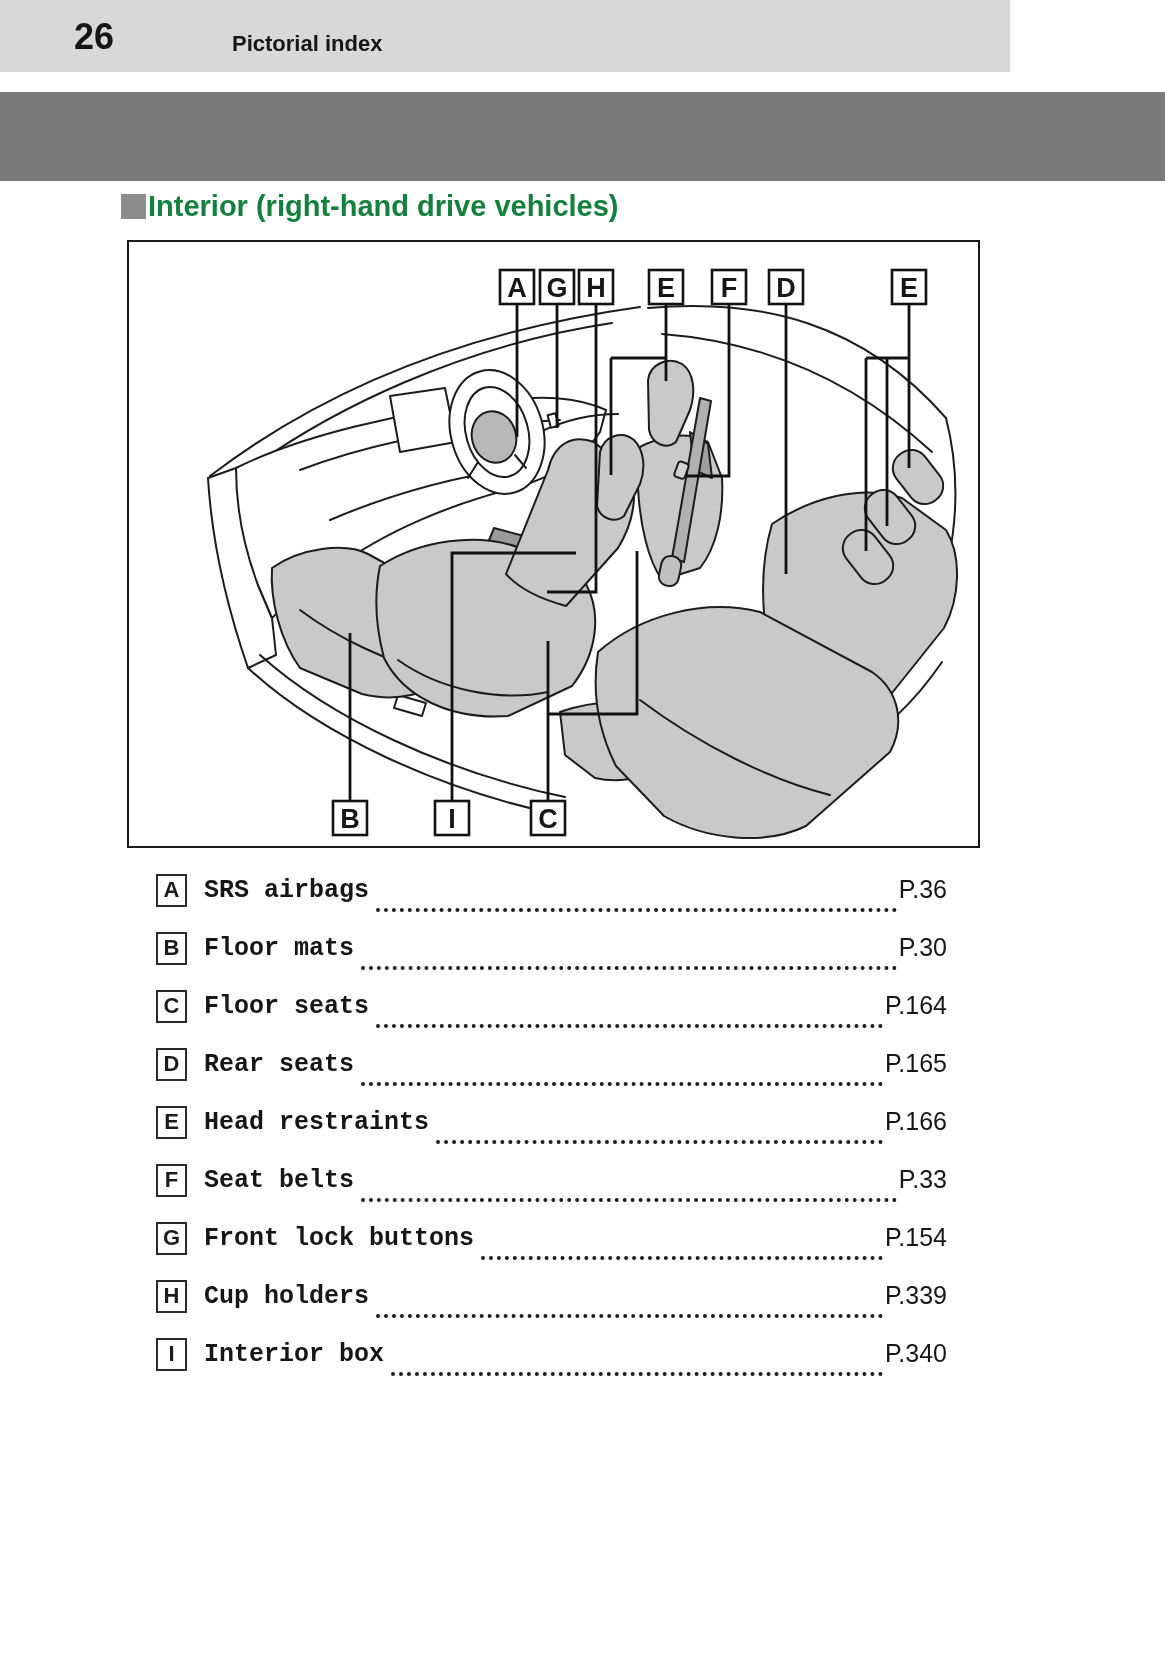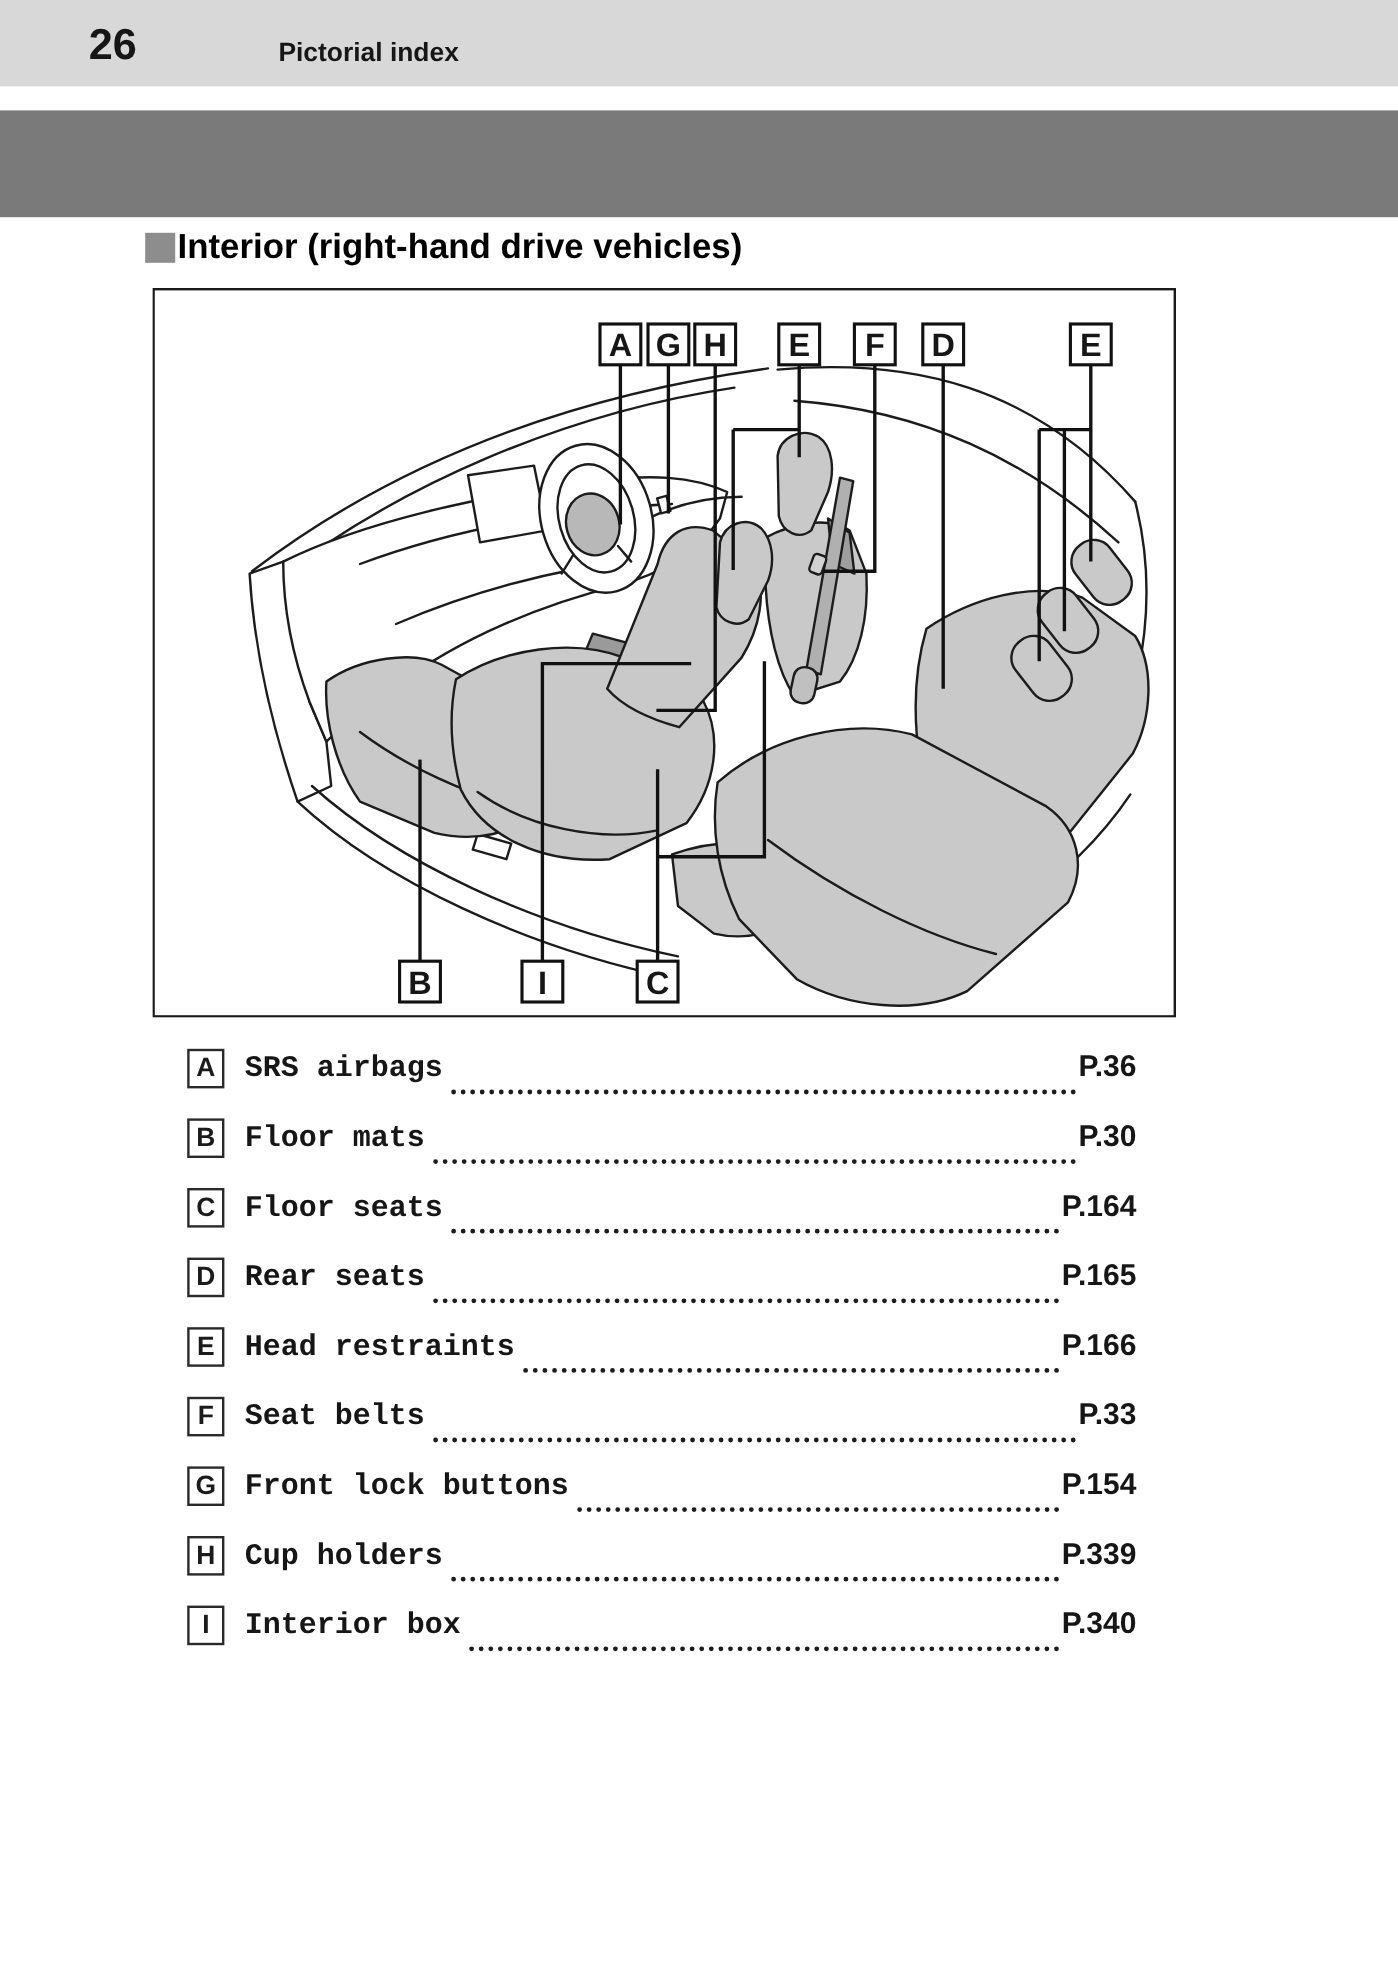--- a/index.html
+++ b/index.html
@@ -3,37 +3,37 @@
 <meta charset="utf-8">
 <style>
   html,body{margin:0;padding:0;}
   body{
     width:1165px;height:1653px;position:relative;background:#ffffff;
     font-family:"Liberation Sans","DejaVu Sans",sans-serif;color:#1b1b1b;
     overflow:hidden;
   }
   
   .topbar{
-    position:absolute;left:0;top:0;width:1165px;height:72px;background:#d8d8d8;
+    position:absolute;left:0;top:0;width:1010px;height:72px;background:#d8d8d8;
   }
   .pagenum{
     position:absolute;left:74px;top:16px;font-size:36px;font-weight:bold;
     letter-spacing:0px;color:#161616;
   }
   .sectiontitle{
     position:absolute;left:196px;top:31px;font-size:22px;font-weight:bold;color:#161616;margin-left:36px;
   }
   
   .banner{
     position:absolute;left:0;top:92px;width:1165px;height:89px;background:#7a7a7a;
   }
   
   .heading{
     position:absolute;left:121px;top:188px;height:36px;display:flex;align-items:center;
-    font-size:29px;font-weight:bold;color:#000000;white-space:nowrap;
+    font-size:29px;font-weight:bold;color:#15803d;white-space:nowrap;
   }
   .heading .sq{
     display:inline-block;width:25px;height:25px;background:#8d8d8d;margin-right:2px;
     flex:0 0 auto;
   }
   
   .figure{position:absolute;left:127px;top:240px;width:853px;height:608px;}
   .figure svg{display:block;}
   
   .index{position:absolute;left:156px;top:861px;width:791px;}
@@ -46,21 +46,21 @@
   .lbl{
     flex:0 0 auto;margin-left:17px;font-size:25px;font-weight:bold;color:#161616;
     white-space:nowrap;
     font-family:Liberation Mono, monospace;
   }
   .dots{
     flex:1 1 auto;border-bottom:4px dotted #1c1c1c;height:1px;
     margin:0 2px 7px 7px;align-self:flex-end;
   }
   .pref{
-    flex:0 0 auto;font-size:25px;font-weight:bold;color:#161616;margin-bottom:2px;
+    flex:0 0 auto;font-size:25px;font-weight:normal;color:#161616;margin-bottom:2px;
   }
   
   .co-letter{
     font-family:"Liberation Sans","DejaVu Sans",sans-serif;
     font-size:27px;font-weight:bold;fill:#161616;text-anchor:middle;
   }
 </style>
 </head>
 <body>
 

